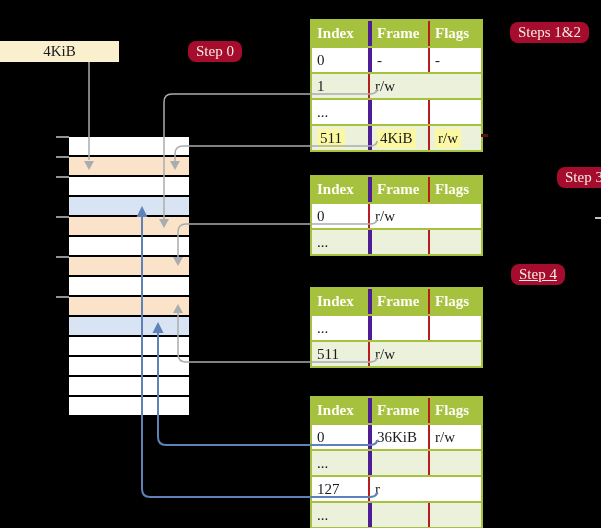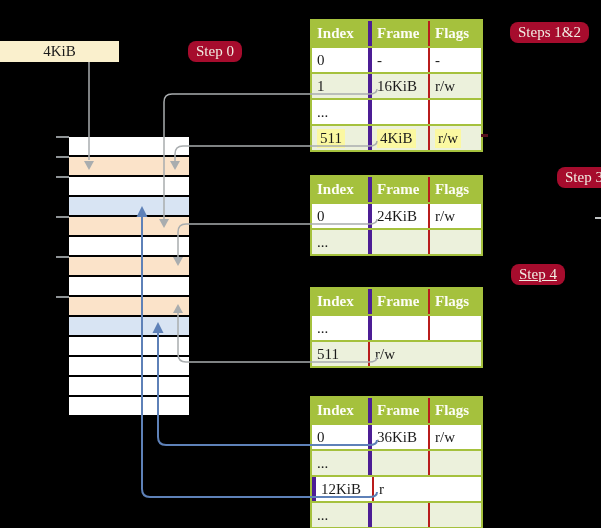--- a/index.html
+++ b/index.html
@@ -94,21 +94,20 @@
       <div class="c c2">Frame</div>
       <div class="c c3">Flags</div>
     </div>
     <div class="row">
       <div class="c c1">0</div>
       <div class="c c2">-</div>
       <div class="c c3">-</div>
     </div>
     <div class="row shade">
       <div class="c c1">1</div>
-      <div class="c c2">16KiB</div>
       <div class="c c3">r/w</div>
     </div>
     <div class="row">
       <div class="c c1">...</div>
       <div class="c c2"></div>
       <div class="c c3"></div>
     </div>
     <div class="row shade">
       <div class="c c1">
           <span class="hl">511</span>
@@ -123,21 +122,20 @@
   </div>
 
   <div class="pt" style="top:175px;">
     <div class="row hdr">
       <div class="c c1">Index</div>
       <div class="c c2">Frame</div>
       <div class="c c3">Flags</div>
     </div>
     <div class="row">
       <div class="c c1">0</div>
-      <div class="c c2">24KiB</div>
       <div class="c c3">r/w</div>
     </div>
     <div class="row shade">
       <div class="c c1">...</div>
       <div class="c c2"></div>
       <div class="c c3"></div>
     </div>
   </div>
 
   <div class="pt" style="top:287px;">
@@ -167,21 +165,21 @@
       <div class="c c1">0</div>
       <div class="c c2">36KiB</div>
       <div class="c c3">r/w</div>
     </div>
     <div class="row shade">
       <div class="c c1">...</div>
       <div class="c c2"></div>
       <div class="c c3"></div>
     </div>
     <div class="row">
-      <div class="c c2">12KiB</div>
+      <div class="c c1">127</div>
       <div class="c c3">r</div>
     </div>
     <div class="row shade">
       <div class="c c1">...</div>
       <div class="c c2"></div>
       <div class="c c3"></div>
     </div>
   </div>
 
   <div class="frag" style="left:481px;top:134px;width:7px;height:3px;background:#56101c;"></div>

